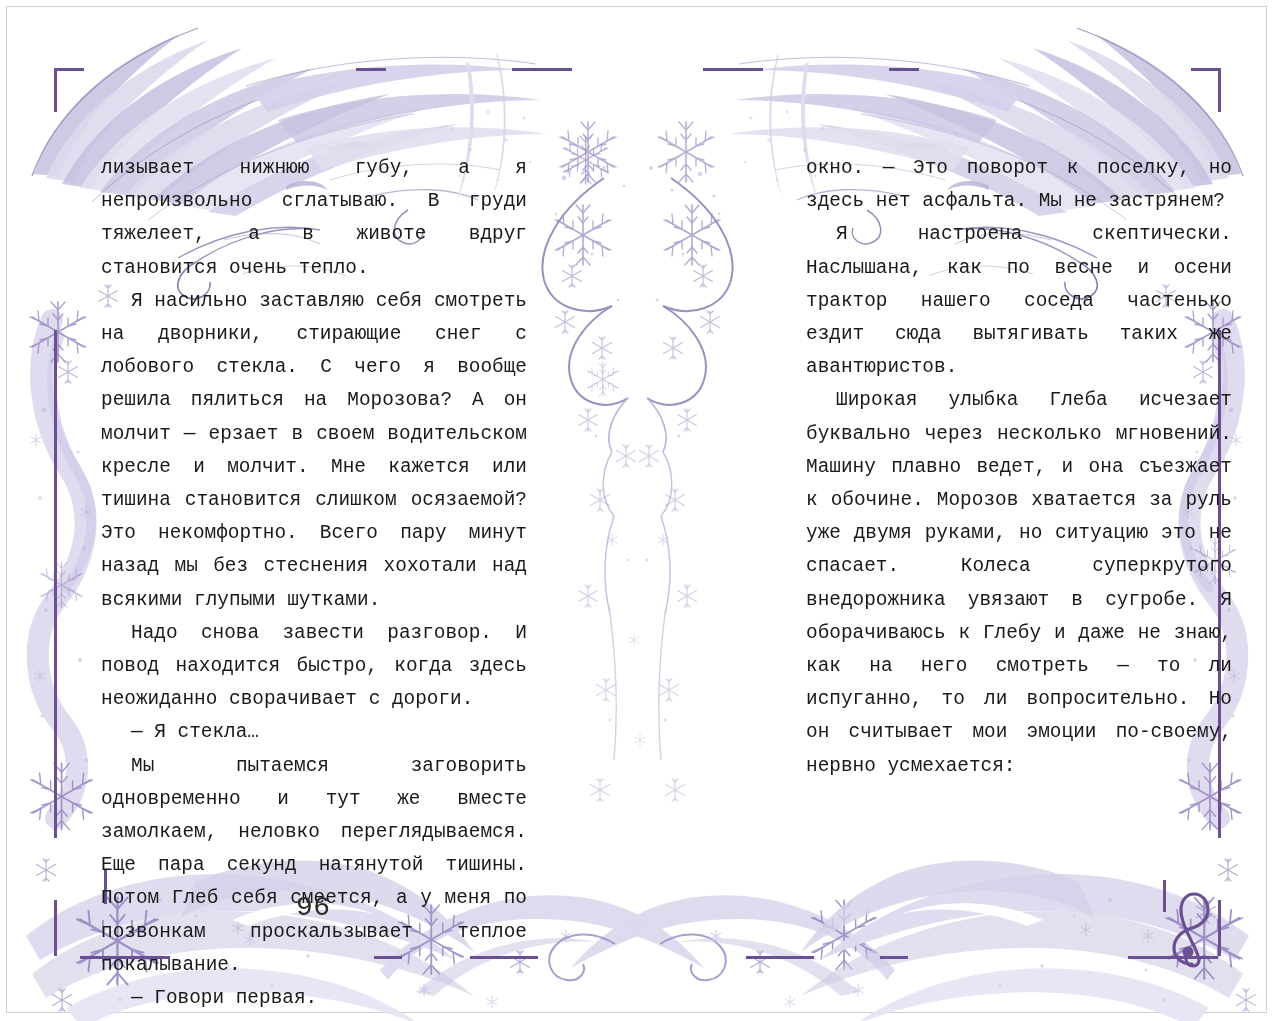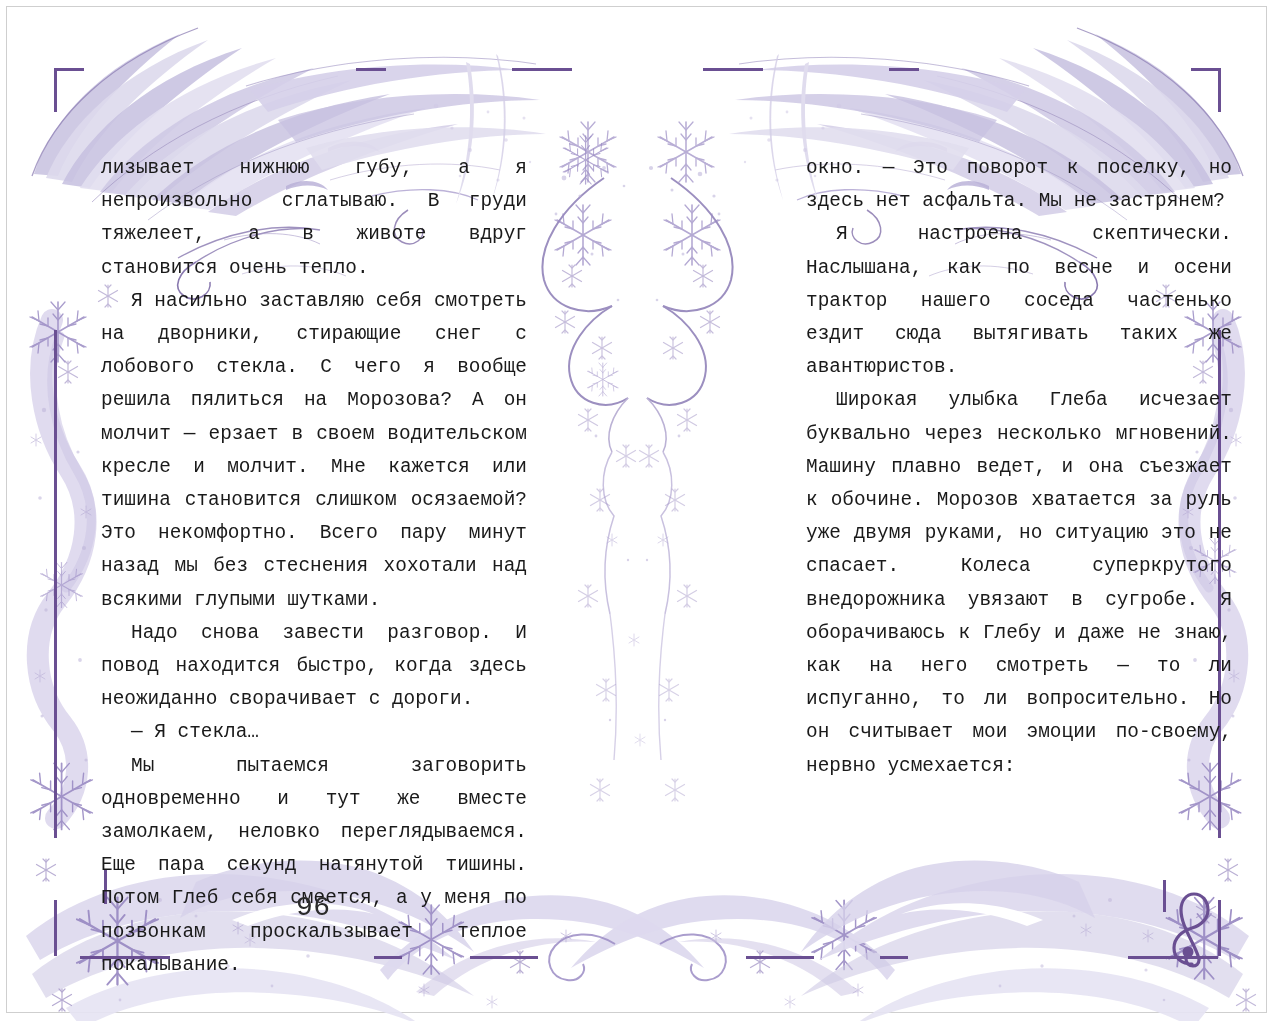--- a/index.html
+++ b/index.html
@@ -455,20 +455,21 @@
              C27,76 24,73 24,69" fill="none" stroke="#6a4f92" stroke-width="3.2" stroke-linecap="round" stroke-linejoin="round"></path>
     <circle cx="26" cy="62" r="5.5" fill="#6a4f92"></circle>
   </svg>
 
   <div id="col-left" class="column">
     <p class="cont">лизывает нижнюю губу, а я непроизвольно сглатываю. В груди тяжелеет, а в животе вдруг становится очень тепло.</p>
     <p>Я насильно заставляю себя смотреть на дворники, стирающие снег с лобового стекла. С чего я вообще решила пялиться на Морозова? А он молчит — ерзает в своем водительском кресле и молчит. Мне кажется или тишина становится слишком осязаемой? Это некомфортно. Всего пару минут назад мы без стеснения хохотали над всякими глупыми шутками.</p>
     <p>Надо снова завести разговор. И повод находится быстро, когда здесь неожиданно сворачивает с дороги.</p>
     <p class="dialog">— Я стекла…</p>
     <p>Мы пытаемся заговорить одновременно и тут же вместе замолкаем, неловко переглядываемся. Еще пара секунд натянутой тишины. Потом Глеб себя смеется, а у меня по позвонкам проскальзывает теплое покалывание.</p>
+    <p class="dialog">— Говори первая.</p>
   </div>
 
   <div id="col-right" class="column">
     <p class="cont">окно. — Это поворот к поселку, но здесь нет асфальта. Мы не застрянем?</p>
     <p>Я настроена скептически. Наслышана, как по весне и осени трактор нашего соседа частенько ездит сюда вытягивать таких же авантюристов.</p>
     <p>Широкая улыбка Глеба исчезает буквально через несколько мгновений. Машину плавно ведет, и она съезжает к обочине. Морозов хватается за руль уже двумя руками, но ситуацию это не спасает. Колеса суперкрутого внедорожника увязают в сугробе. Я оборачиваюсь к Глебу и даже не знаю, как на него смотреть — то ли испуганно, то ли вопросительно. Но он считывает мои эмоции по-своему, нервно усмехается:</p>
   </div>
 
   <div id="page-number">96</div>
 

